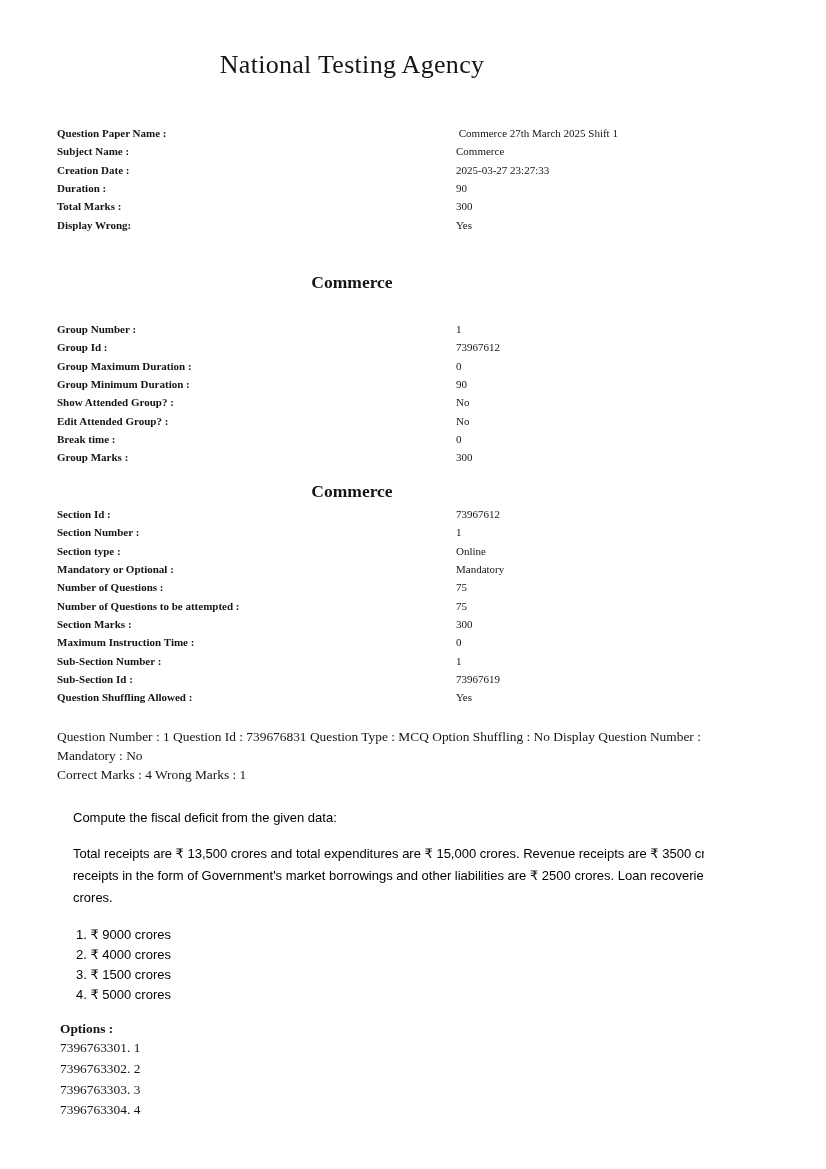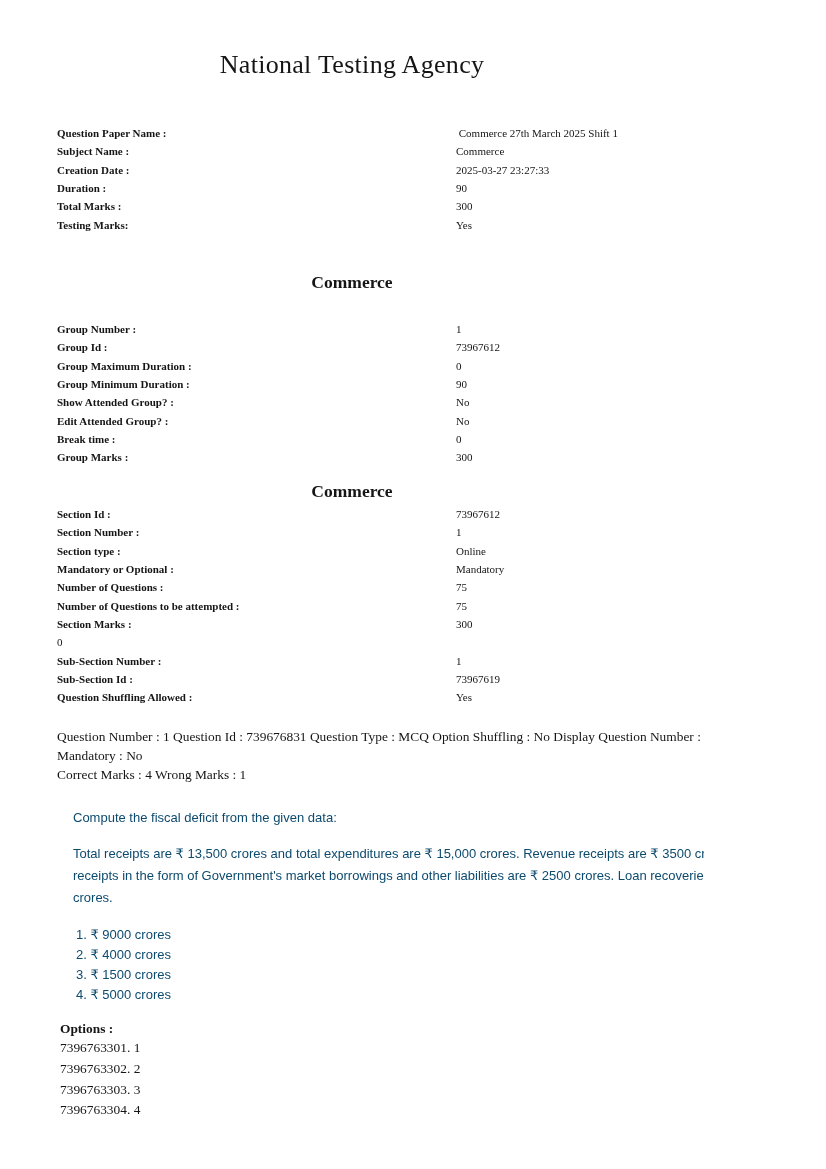--- a/index.html
+++ b/index.html
@@ -47,21 +47,21 @@
     font-weight: 400;
     font-size: 13.4px;
     line-height: 19.2px;
   }
   #question-body {
     position: absolute;
     left: 73px;
     top: 810px;
     width: 706px;
     font-family: "Liberation Sans", "DejaVu Sans", sans-serif;
-    color: #0c4a6e;
+    color: #000000;
     font-size: 13px;
   }
   .qb-prompt { line-height: 16px; }
   .qb-paragraph { margin-top: 17px; line-height: 22px; }
   .qb-choices { margin-top: 16px; padding-left: 3px; }
   .qb-choice { line-height: 20px; }
   #options-block {
     position: absolute;
     left: 60px;
     top: 1019px;
@@ -92,21 +92,21 @@
       </div>
     <div class="kv-row">
         <span class="kv-label">Duration :</span>
         <span class="kv-value">90</span>
       </div>
     <div class="kv-row">
         <span class="kv-label">Total Marks :</span>
         <span class="kv-value">300</span>
       </div>
     <div class="kv-row">
-        <span class="kv-label">Testing Marks:</span>
+        <span class="kv-label">Display Wrong:</span>
         <span class="kv-value">Yes</span>
       </div>
   </div>
 
   <div id="group-heading" class="sec-heading">Commerce</div>
 
   <div id="group-table" class="kv-table">
     <div class="kv-row">
         <span class="kv-label">Group Number :</span>
         <span class="kv-value">1</span>
@@ -166,20 +166,21 @@
       </div>
     <div class="kv-row">
         <span class="kv-label">Number of Questions to be attempted :</span>
         <span class="kv-value">75</span>
       </div>
     <div class="kv-row">
         <span class="kv-label">Section Marks :</span>
         <span class="kv-value">300</span>
       </div>
     <div class="kv-row">
+        <span class="kv-label">Maximum Instruction Time :</span>
         <span class="kv-value">0</span>
       </div>
     <div class="kv-row">
         <span class="kv-label">Sub-Section Number :</span>
         <span class="kv-value">1</span>
       </div>
     <div class="kv-row">
         <span class="kv-label">Sub-Section Id :</span>
         <span class="kv-value">73967619</span>
       </div>

